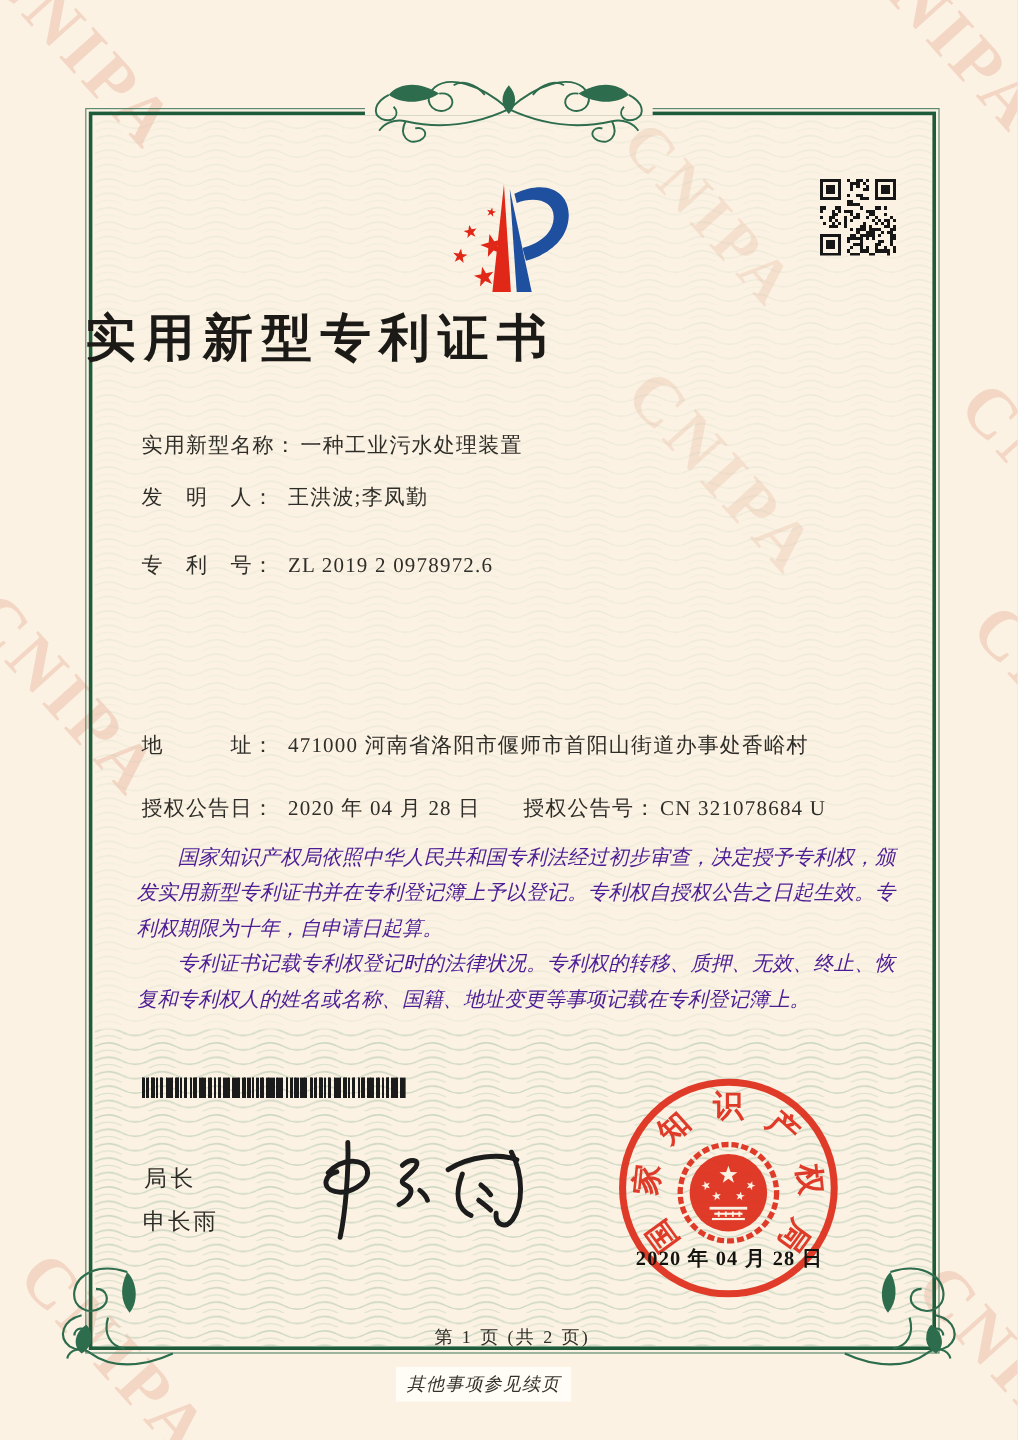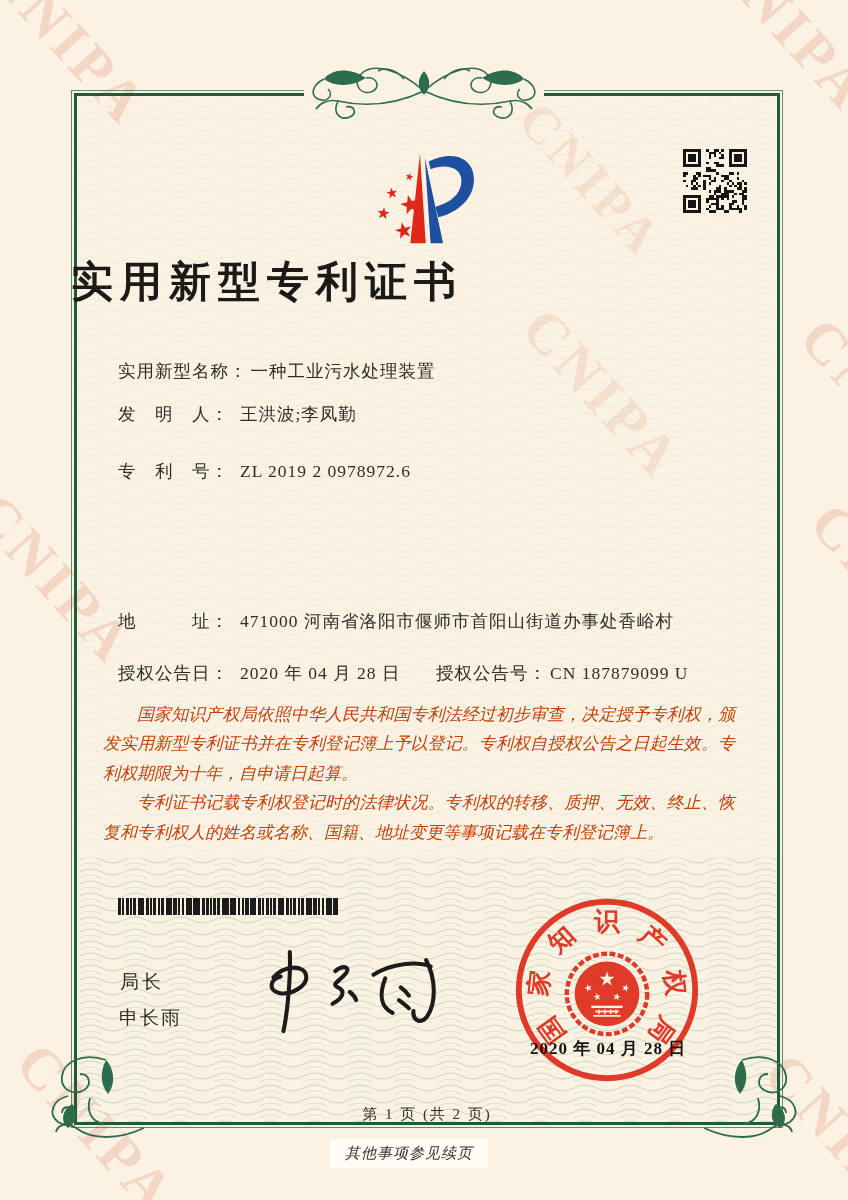--- a/index.html
+++ b/index.html
@@ -19,39 +19,39 @@
   .logo{position:absolute;left:358px;top:146px}
   .qr{position:absolute;left:683px;top:149px;background:#fbf2e3}
   .title{position:absolute;left:71px;top:254px;width:848px;
          font-size:42px;font-weight:bold;letter-spacing:7px;color:#1c1a16}
   
   .row{position:absolute;left:118px;width:640px;font-size:17.5px;letter-spacing:1px;white-space:nowrap}
   .lbl{display:inline-block;min-width:119px}
   .val{margin-left:3px}
   .pair2{position:absolute;left:318px;top:0}
   
-  .body-text{position:absolute;left:103px;top:700px;width:632px;font-size:17px;line-height:1.73;
-             text-align:justify;font-style:italic;color:#c2410c}
+  .body-text{position:absolute;left:114px;top:700px;width:632px;font-size:17px;line-height:1.73;
+             text-align:justify;font-style:italic;color:#4c1d95}
   .body-text p{text-indent:2em}
   
   .barcode{position:absolute;left:118px;top:898px;width:220px;height:17px;
     background:
       repeating-linear-gradient(90deg,#1b1b1b 0 2px,transparent 2px 4px),
       repeating-linear-gradient(90deg,transparent 0 1px,#1b1b1b 1px 3px,transparent 3px 7px),
       repeating-linear-gradient(90deg,#1b1b1b 0 1px,transparent 1px 5px)}
   .sig-title{position:absolute;left:120px;top:969px;font-family:Liberation Sans, sans-serif;
              font-size:19px;font-weight:500;letter-spacing:3px}
   .sig-name{position:absolute;left:119px;top:1005px;font-family:Liberation Mono, monospace;
             font-size:19px;font-weight:500;letter-spacing:2px}
   .sig-script{position:absolute;left:248px;top:944px}
   .seal{position:absolute;left:509px;top:892px}
   .seal-date{position:absolute;left:512px;top:1037px;width:192px;text-align:center;
              font-size:17px;letter-spacing:1px;color:#14130f;font-weight:bold}
   .page-info{position:absolute;left:71px;top:1105px;width:712px;text-align:center;font-size:15px;letter-spacing:2px}
-  .foot-note{position:absolute;left:330px;top:1139px;width:158px;padding:5px 0;text-align:center;
+  .foot-note{position:absolute;left:330px;top:1139px;width:146px;padding:5px 0;text-align:center;
              background:#fffdf6;font-size:15px;font-style:italic;letter-spacing:1px;color:#34322c}
   .ornament{position:absolute;pointer-events:none}
 </style>
 </head>
 <body>
 
 <div class="page">
 
   <div class="wm" style="left:-34px;top:6px">CNIPA</div>
   <div class="wm" style="left:688px;top:-8px">CNIPA</div>
@@ -308,21 +308,21 @@
     <span class="lbl">发　明　人：</span><span class="val">王洪波;李凤勤</span>
   </div>
   <div class="row" style="top:459px">
     <span class="lbl">专　利　号：</span><span class="val">ZL 2019 2 0978972.6</span>
   </div>
   <div class="row" style="top:609px">
     <span class="lbl">地　　　址：</span><span class="val">471000 河南省洛阳市偃师市首阳山街道办事处香峪村</span>
   </div>
   <div class="row" style="top:661px">
     <span><span class="lbl">授权公告日：</span><span class="val">2020 年 04 月 28 日</span></span>
-    <span class="pair2"><span>授权公告号：</span><span class="val">CN 187879099 U</span></span>
+    <span class="pair2"><span>授权公告号：</span><span class="val">CN 321078684 U</span></span>
   </div>
 
   <div class="body-text">
     <p>国家知识产权局依照中华人民共和国专利法经过初步审查，决定授予专利权，颁发实用新型专利证书并在专利登记簿上予以登记。专利权自授权公告之日起生效。专利权期限为十年，自申请日起算。</p>
     <p>专利证书记载专利权登记时的法律状况。专利权的转移、质押、无效、终止、恢复和专利权人的姓名或名称、国籍、地址变更等事项记载在专利登记簿上。</p>
   </div>
 
   <div class="barcode"></div>
 
   <div class="sig-title">局长</div>

